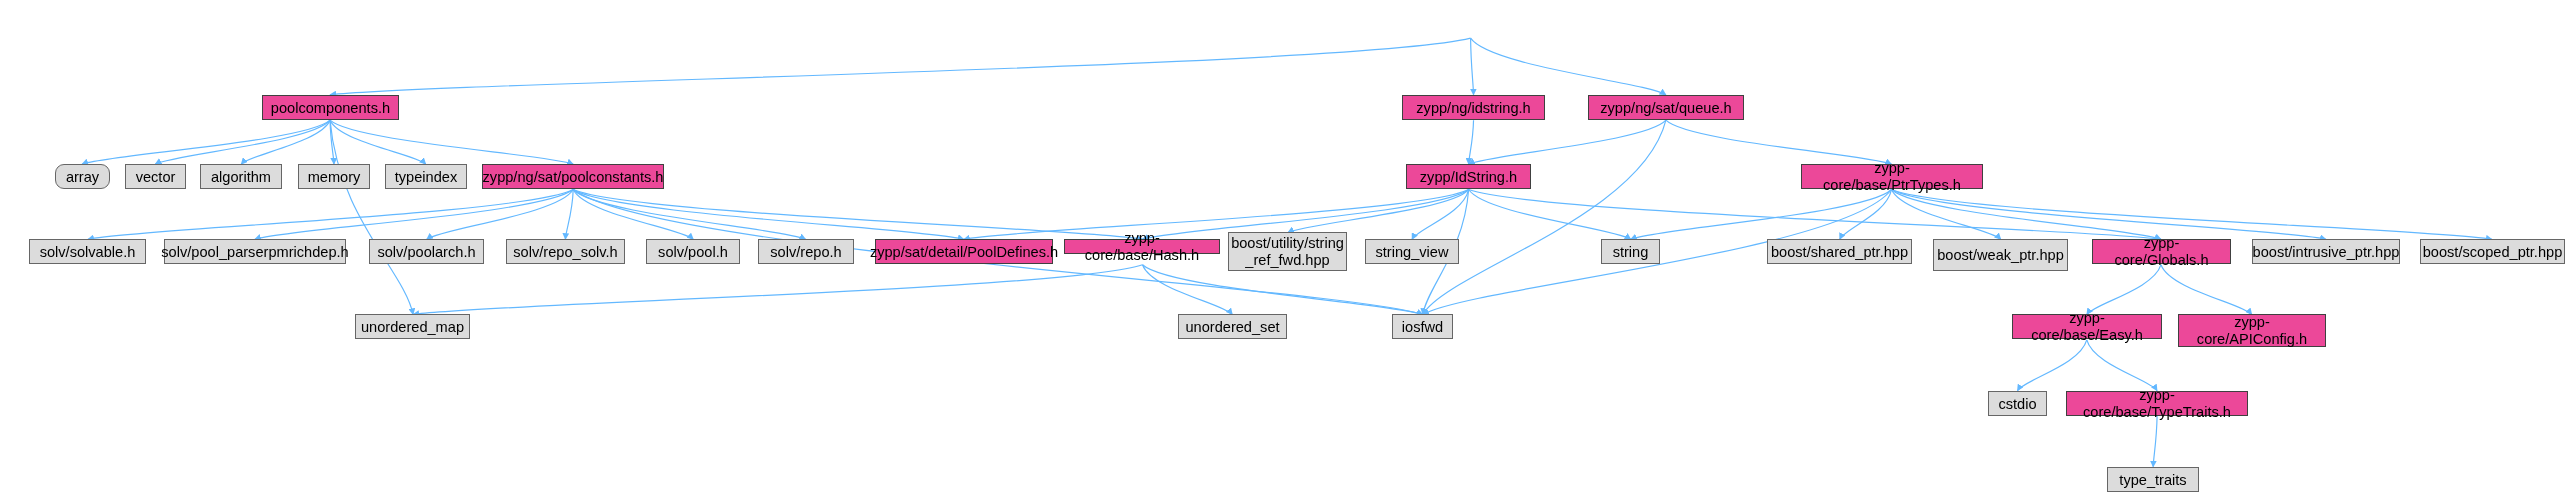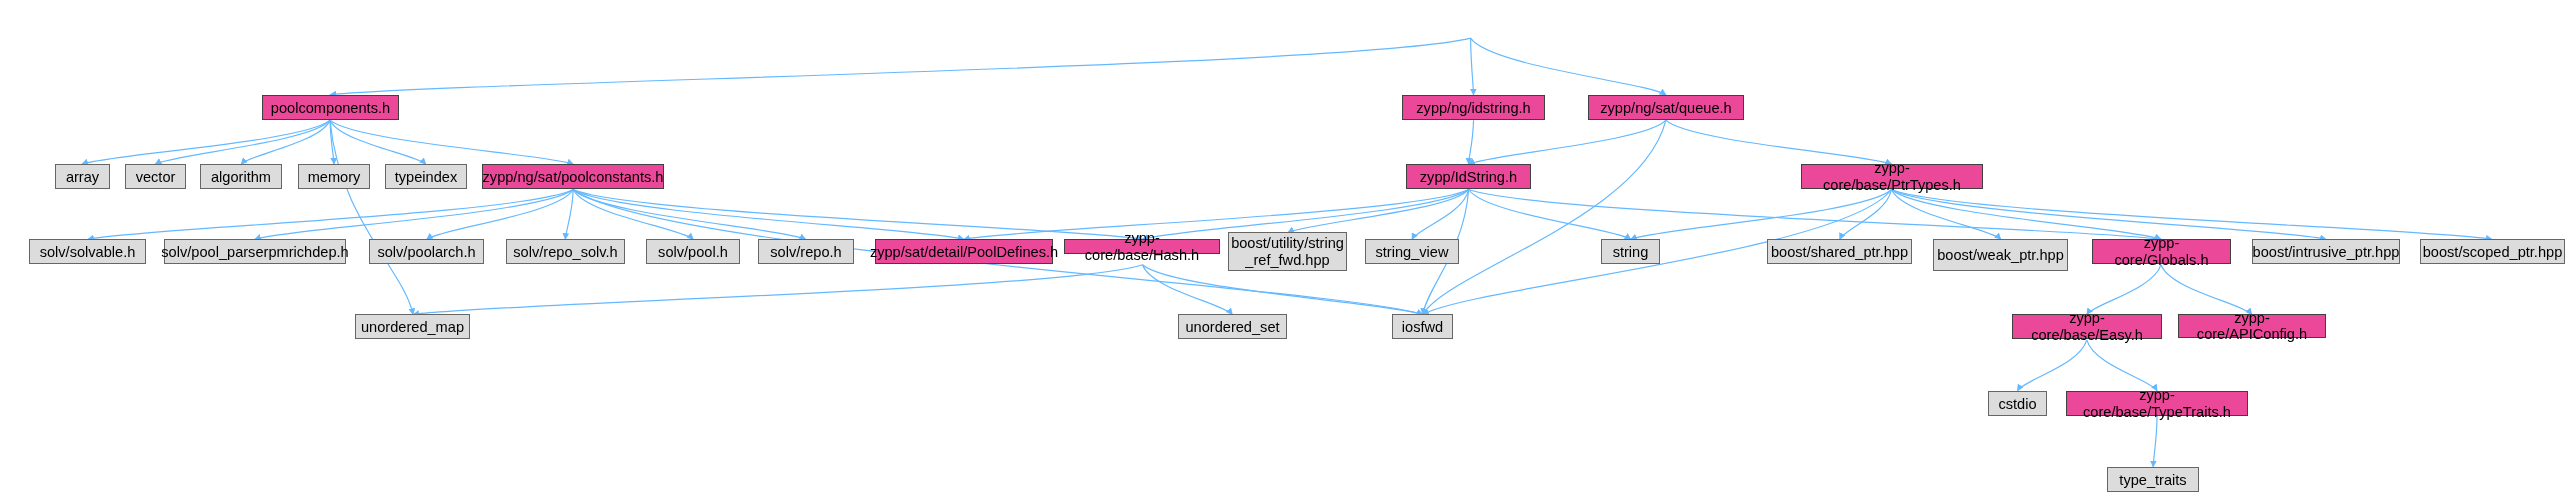--- a/index.html
+++ b/index.html
@@ -100,21 +100,21 @@
       <path d="M 1937 194 C 1889 258 1505 293.84 1457 322" fill="none" stroke="#63b8ff" stroke-width="1.2" marker-end="url(#arrow)"></path>
       <path d="M 2213 271 C 2205.4 296.5 2144.6 310.78 2137 322" fill="none" stroke="#63b8ff" stroke-width="1.2" marker-end="url(#arrow)"></path>
       <path d="M 2213 271 C 2222.3 296.5 2296.7 310.78 2306 322" fill="none" stroke="#63b8ff" stroke-width="1.2" marker-end="url(#arrow)"></path>
       <path d="M 2137 348 C 2129.9 374 2073.1 388.56 2066 400" fill="none" stroke="#63b8ff" stroke-width="1.2" marker-end="url(#arrow)"></path>
       <path d="M 2137 348 C 2144.2 374 2201.8 388.56 2209 400" fill="none" stroke="#63b8ff" stroke-width="1.2" marker-end="url(#arrow)"></path>
       <path d="M 2209 426 C 2208.6 452 2205.4 466.56 2205 478" fill="none" stroke="#63b8ff" stroke-width="1.2" marker-end="url(#arrow)"></path>
     </svg>
     <div class="node local" style="left: 262px; top: 95px; width: 137px; height: 25.4px;">poolcomponents.h</div>
     <div class="node local" style="left: 1402px; top: 95px; width: 143px; height: 25.4px;">zypp/ng/idstring.h</div>
     <div class="node local" style="left: 1588px; top: 95px; width: 156px; height: 25.4px;">zypp/ng/sat/queue.h</div>
-    <div class="node" style="left: 55px; top: 164px; width: 55px; height: 25.4px;">array</div>
+    <div class="node" style="left: 55px; top: 164px; width: 55px; height: 25.4px; border-radius: 9px;">array</div>
     <div class="node" style="left: 125px; top: 164px; width: 61px; height: 25.4px;">vector</div>
     <div class="node" style="left: 200px; top: 164px; width: 82px; height: 25.4px;">algorithm</div>
     <div class="node" style="left: 298px; top: 164px; width: 72px; height: 25.4px;">memory</div>
     <div class="node" style="left: 385px; top: 164px; width: 82px; height: 25.4px;">typeindex</div>
     <div class="node local" style="left: 482px; top: 164px; width: 182px; height: 25.4px;">zypp/ng/sat/poolconstants.h</div>
     <div class="node local" style="left: 1406px; top: 164px; width: 125px; height: 25.4px;">zypp/IdString.h</div>
     <div class="node local" style="left: 1801px; top: 164px; width: 182px; height: 25.4px;">zypp-core/base/PtrTypes.h</div>
     <div class="node" style="left: 29px; top: 239px; width: 117px; height: 25.4px;">solv/solvable.h</div>
     <div class="node" style="left: 164px; top: 239px; width: 182px; height: 25.4px;">solv/pool_parserpmrichdep.h</div>
     <div class="node" style="left: 369px; top: 239px; width: 115px; height: 25.4px;">solv/poolarch.h</div>
@@ -129,18 +129,18 @@
     <div class="node" style="left: 1601px; top: 239px; width: 59px; height: 25.4px;">string</div>
     <div class="node" style="left: 1767px; top: 239px; width: 145px; height: 25.4px;">boost/shared_ptr.hpp</div>
     <div class="node" style="left: 1933px; top: 239px; width: 135px; height: 32px;">boost/weak_ptr.hpp</div>
     <div class="node local" style="left: 2092px; top: 239px; width: 139px; height: 25.4px;">zypp-core/Globals.h</div>
     <div class="node" style="left: 2252px; top: 239px; width: 148px; height: 25.4px;">boost/intrusive_ptr.hpp</div>
     <div class="node" style="left: 2420px; top: 239px; width: 145px; height: 25.4px;">boost/scoped_ptr.hpp</div>
     <div class="node" style="left: 355px; top: 314px; width: 115px; height: 25.4px;">unordered_map</div>
     <div class="node" style="left: 1178px; top: 314px; width: 109px; height: 25.4px;">unordered_set</div>
     <div class="node" style="left: 1392px; top: 314px; width: 61px; height: 25.4px;">iosfwd</div>
     <div class="node local" style="left: 2012px; top: 314px; width: 150px; height: 25.4px;">zypp-core/base/Easy.h</div>
-    <div class="node local" style="left: 2178px; top: 314px; width: 148px; height: 24px;">zypp-core/APIConfig.h</div>
+    <div class="node local" style="left: 2178px; top: 314px; width: 148px; height: 33px;">zypp-core/APIConfig.h</div>
     <div class="node" style="left: 1988px; top: 391px; width: 59px; height: 25.4px;">cstdio</div>
     <div class="node local" style="left: 2066px; top: 391px; width: 182px; height: 25.4px;">zypp-core/base/TypeTraits.h</div>
     <div class="node" style="left: 2107px; top: 467px; width: 92px; height: 25.4px;">type_traits</div>
   </div>
 
 
 </body></html>

